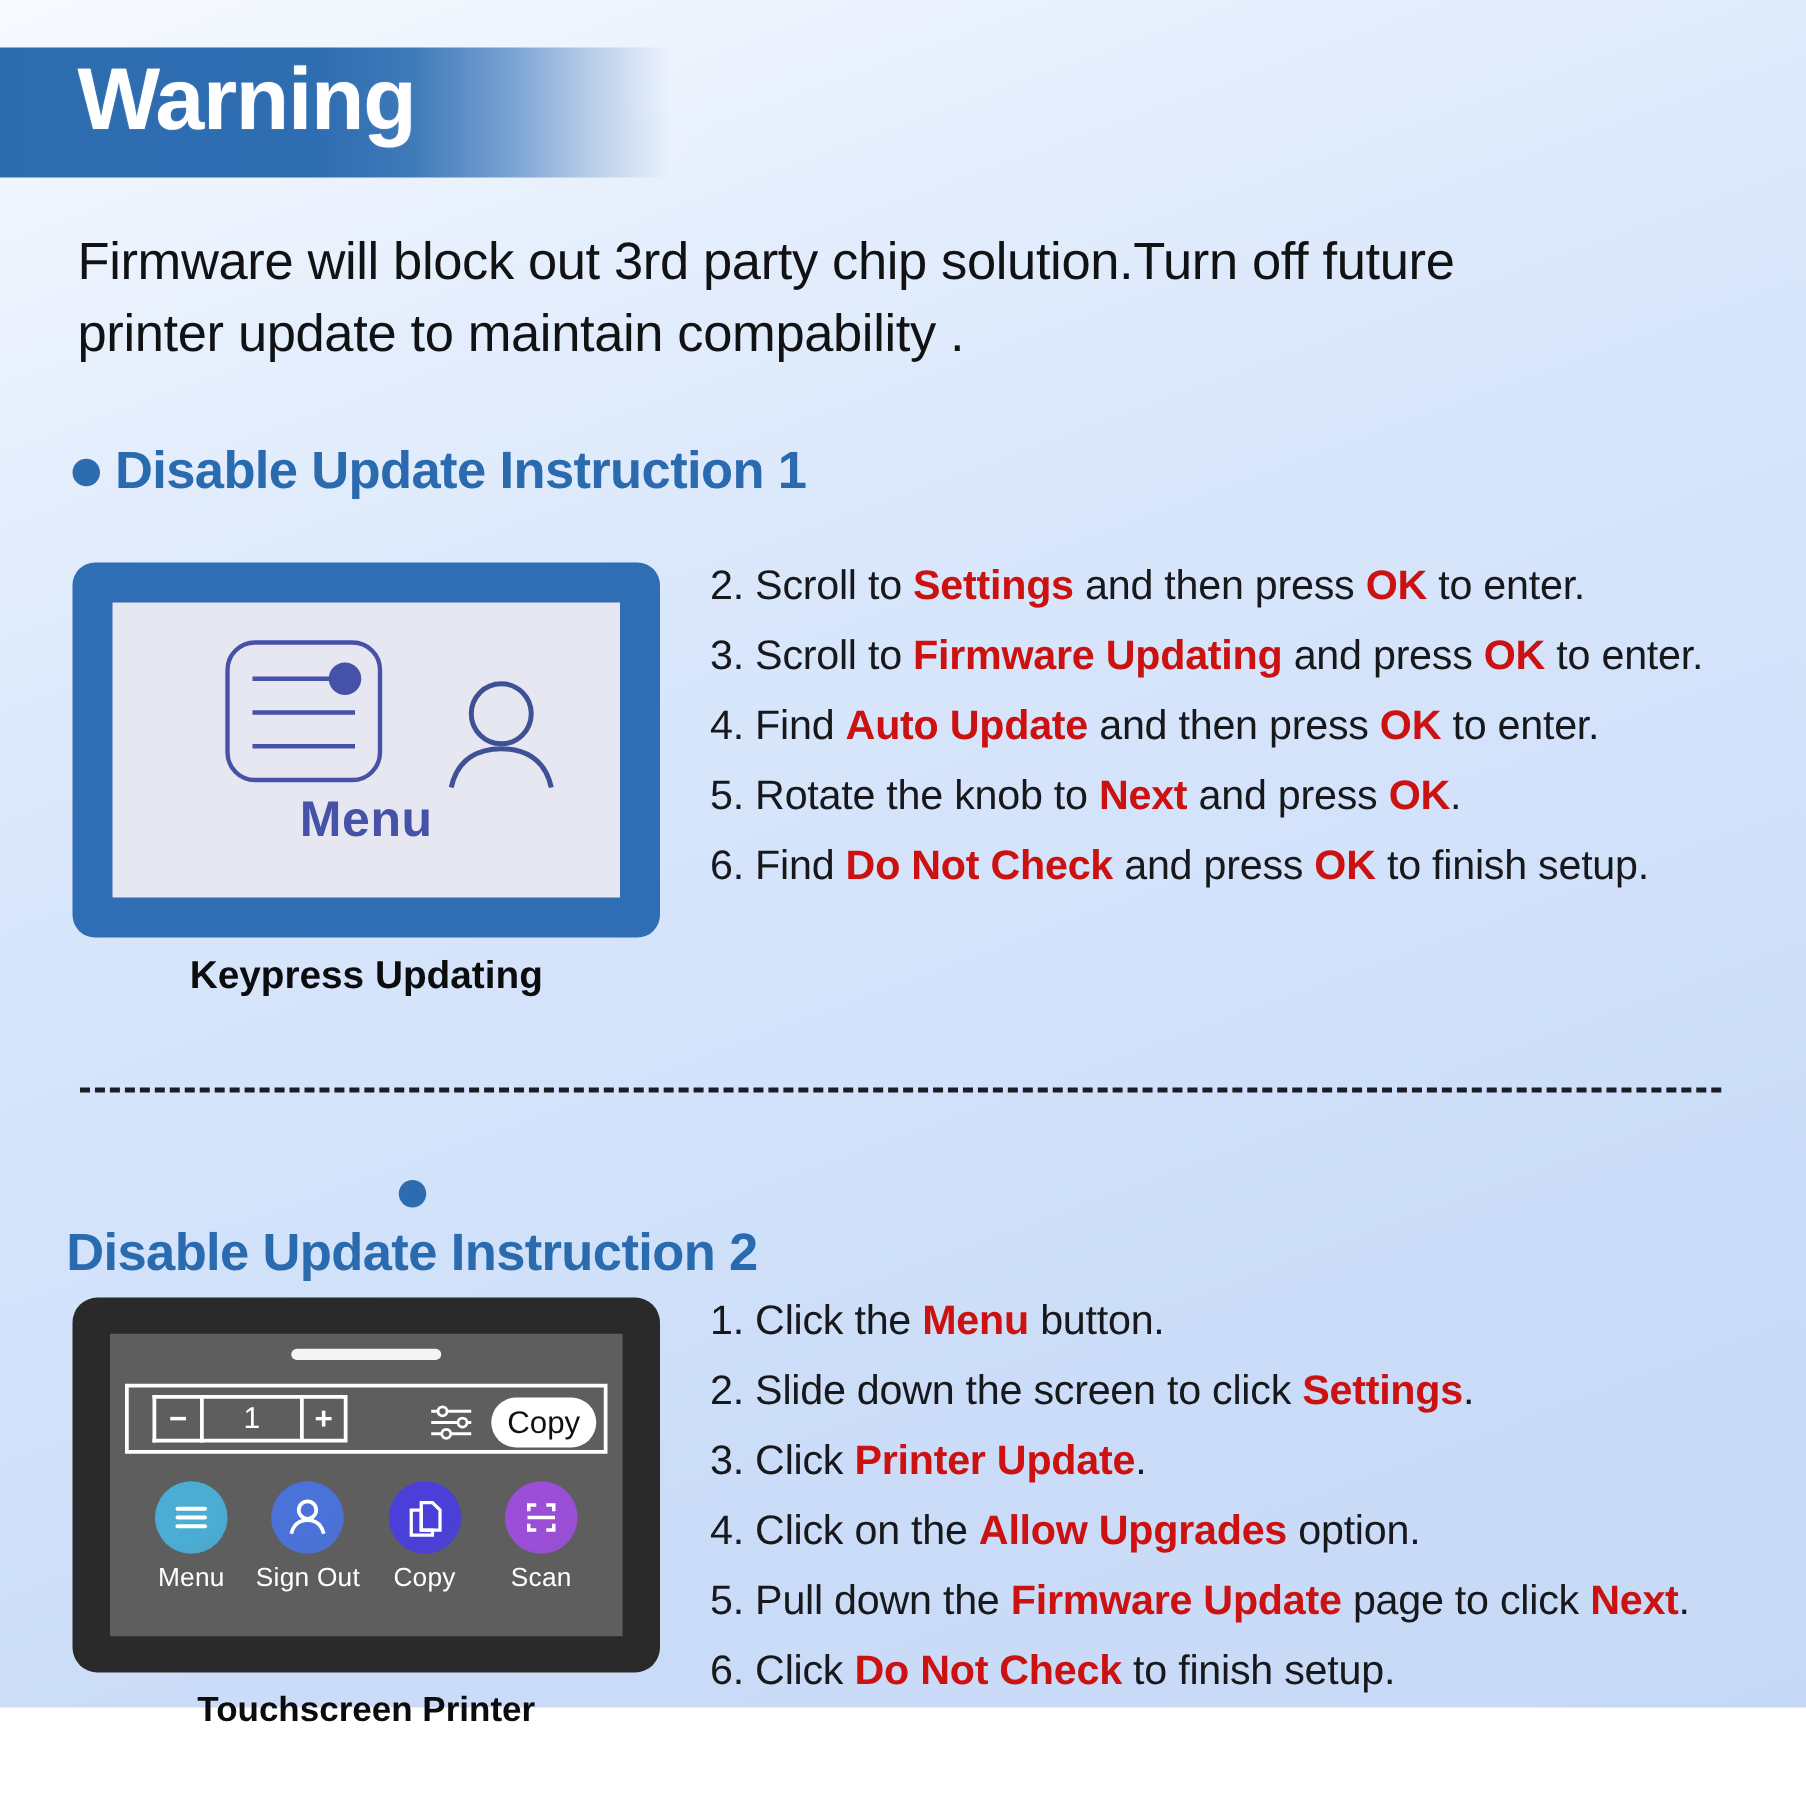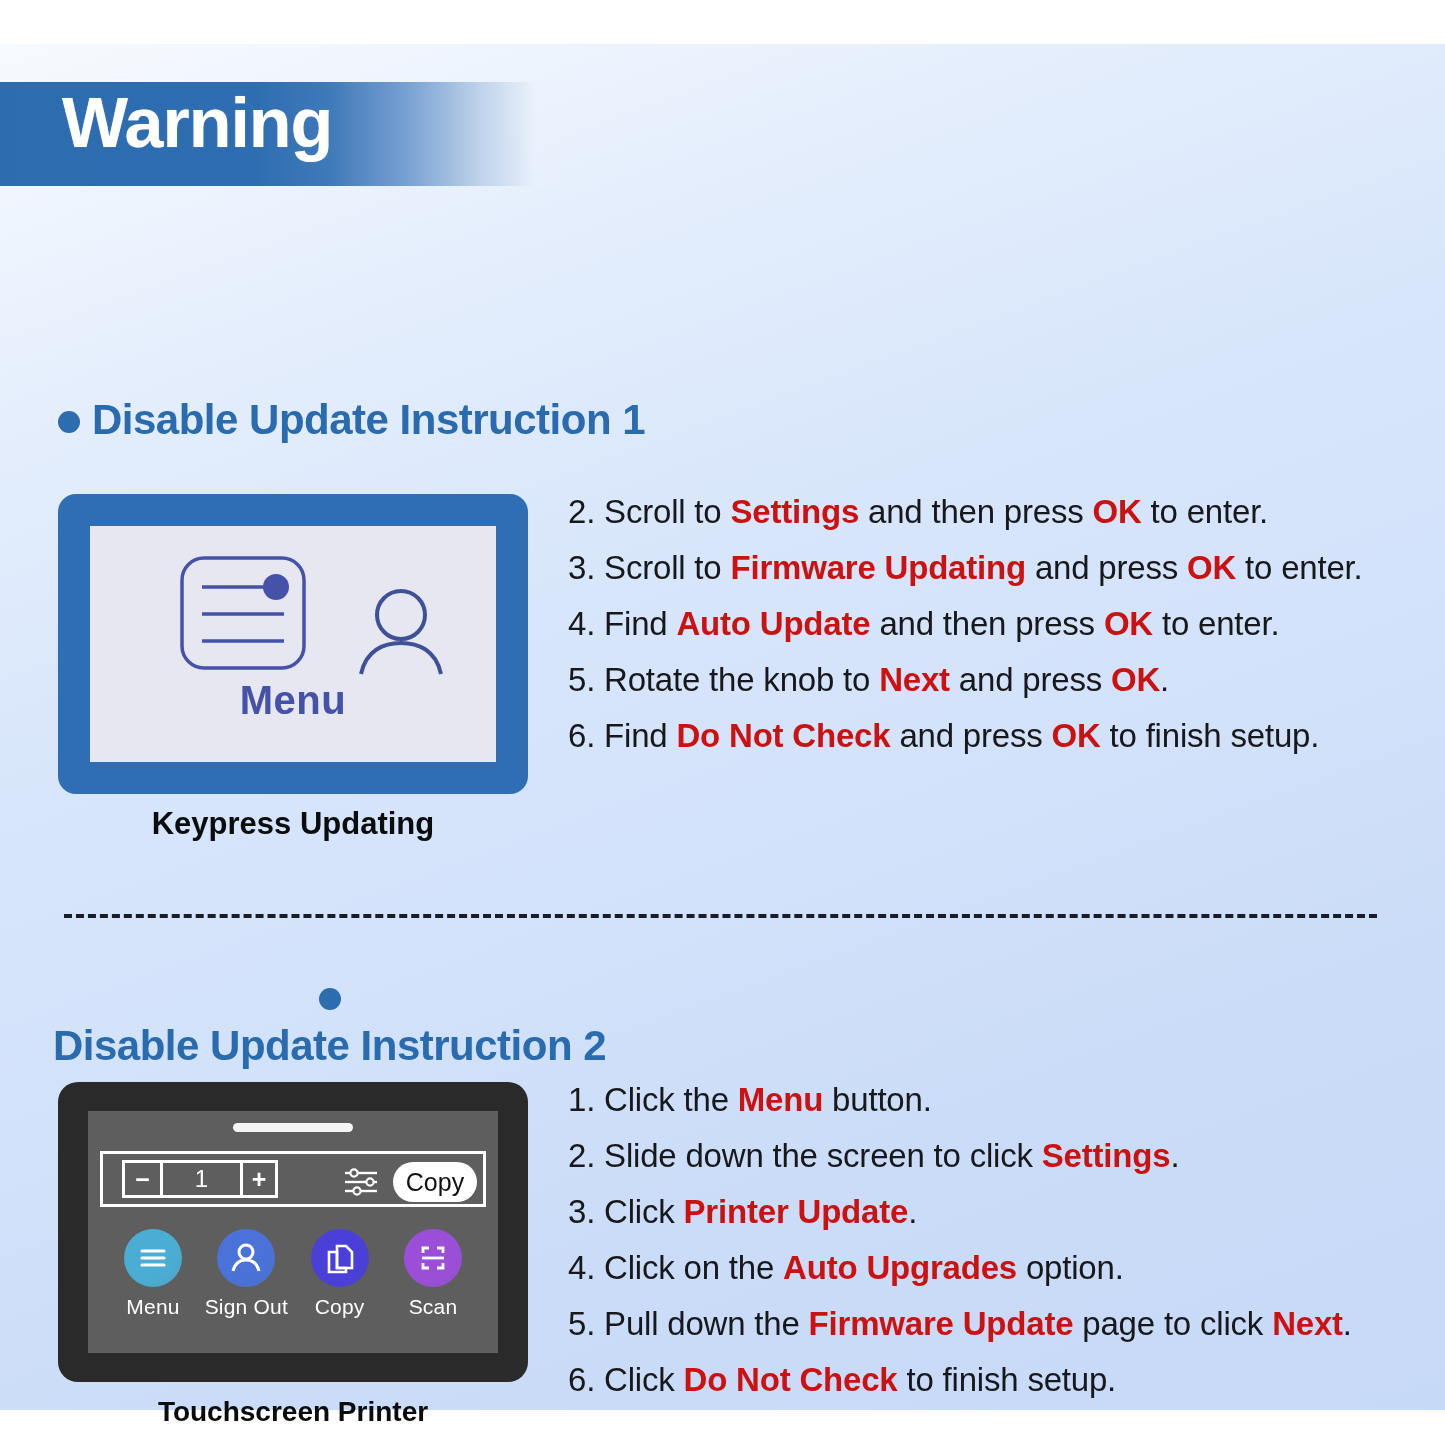--- a/index.html
+++ b/index.html
@@ -18,21 +18,20 @@
     height: 1366px;
     background: linear-gradient(160deg,
         #f7fafe 0%,
         #f2f7fe 6%,
         #e3edfc 22%,
         #d8e6fb 40%,
         #d2e2fa 58%,
         #cbdcf8 76%,
         #c6d9f6 100%);
     box-sizing: border-box;
-    margin-top: 44px;
   }
 
   
   #warning-banner {
     position: absolute;
     left: 0;
     top: 38px;
     width: 570px;
     height: 104px;
     background: linear-gradient(to right,
@@ -289,20 +288,21 @@
   }
 </style>
 </head>
 <body>
 
 <div id="page">
 
   <div id="warning-banner"></div>
   <div id="warning-title">Warning</div>
 
+  <div id="intro">Firmware will block out 3rd party chip solution.Turn off future printer update to maintain compability .</div>
 
   <div class="section-heading" id="heading-1">
     <span class="bullet-dot"></span>
     <span class="section-heading-label">Disable Update Instruction 1</span>
   </div>
 
   <div id="keypress-device">
     <div id="keypress-screen">
 
       <svg id="keypress-menu-icon" viewBox="0 0 130 118">
@@ -410,18 +410,18 @@
 
       </div>
     </div>
   </div>
   <div id="touch-caption">Touchscreen Printer</div>
 
   <div class="steps" id="steps-2">
       <div class="step">1. Click the <b>Menu</b> button.</div>
       <div class="step">2. Slide down the screen to click <b>Settings</b>.</div>
       <div class="step">3. Click <b>Printer Update</b>.</div>
-      <div class="step">4. Click on the <b>Auto Upgrades</b> option.</div>
+      <div class="step">4. Click on the <b>Allow Upgrades</b> option.</div>
       <div class="step">5. Pull down the <b>Firmware Update</b> page to click <b>Next</b>.</div>
       <div class="step">6. Click <b>Do Not Check</b> to finish setup.</div>
     </div>
 
 </div>
 
 </body></html>

